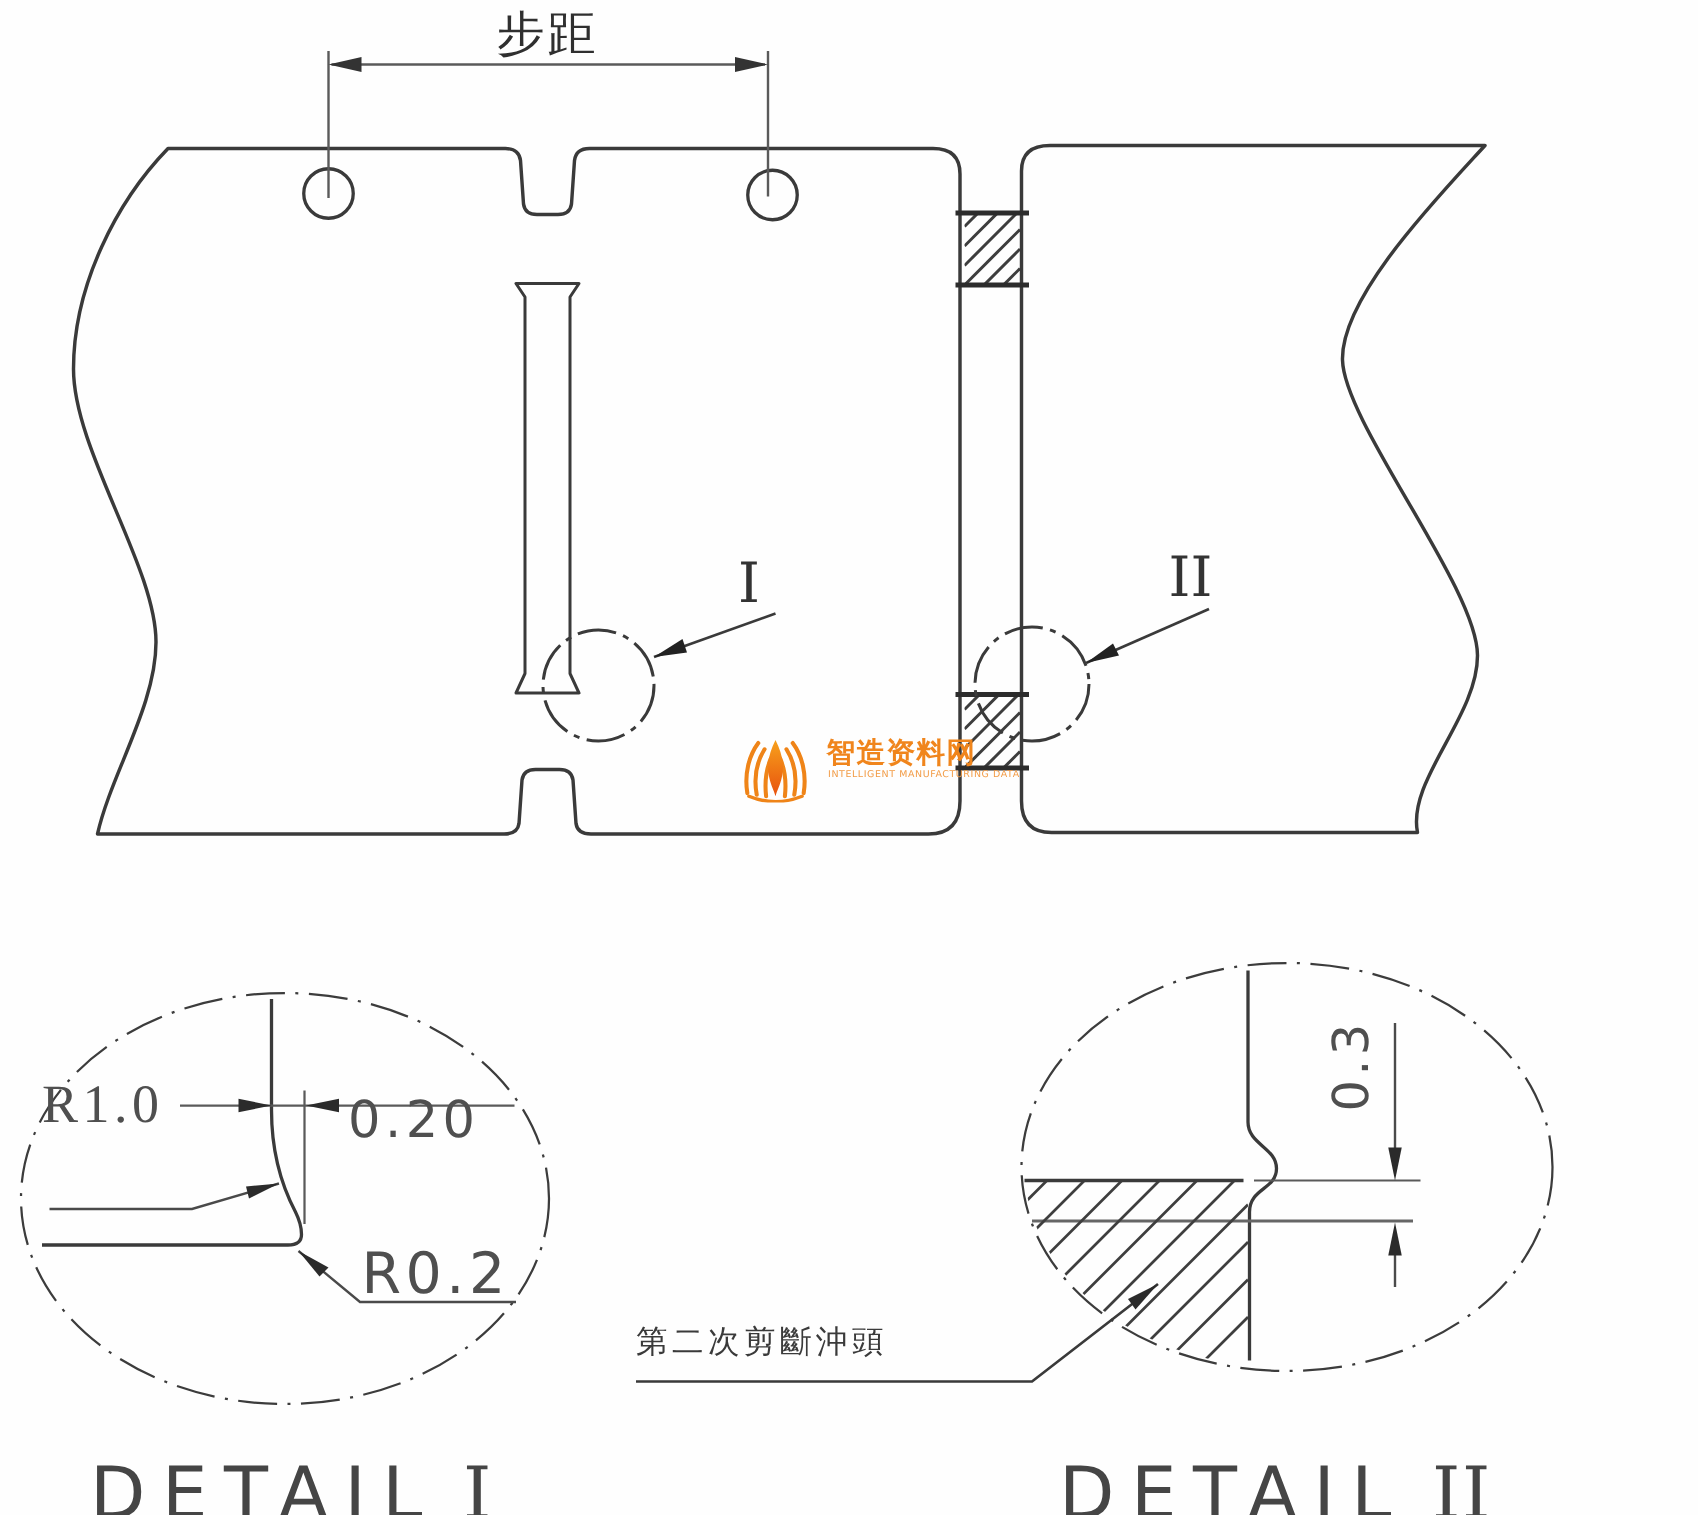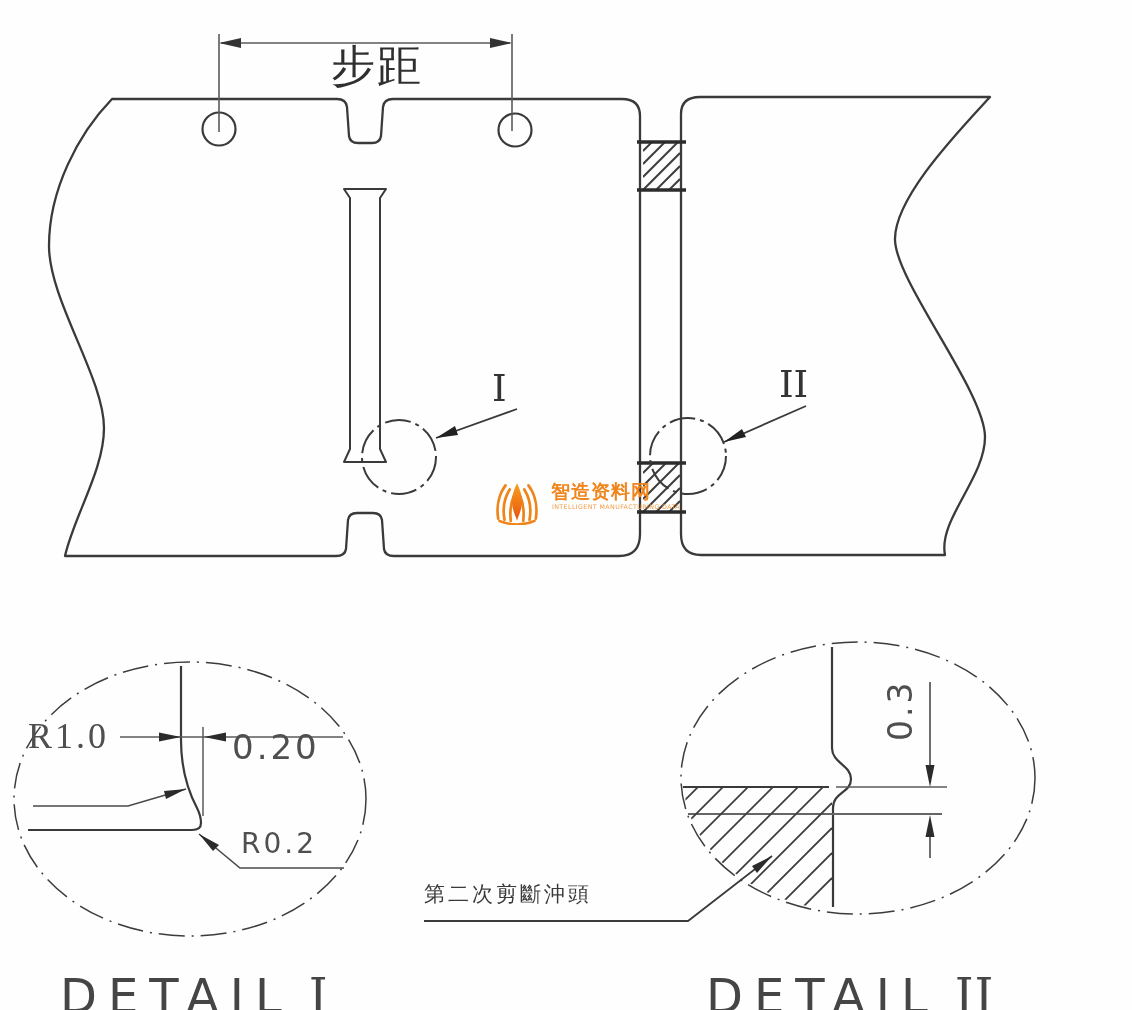--- a/index.html
+++ b/index.html
@@ -3,36 +3,36 @@
 <meta charset="utf-8">
 <style>
   html,body{margin:0;padding:0;}
   body{
     width:1132px;height:1010px;overflow:hidden;background:#ffffff;
     font-family:"DejaVu Sans",sans-serif;
   }
   .canvas{position:relative;width:1132px;height:1010px;background:#fefefe;}
   .canvas svg.linework{position:absolute;left:0;top:0;}
   .lbl{position:absolute;white-space:nowrap;color:#4f4f4f;line-height:1;}
-  .lbl-pitch{left:331px;top:6px;font-size:44px;color:#2f2f2f;letter-spacing:2px;margin-top:38px;}
+  .lbl-pitch{left:331px;top:6px;font-size:32px;color:#2f2f2f;letter-spacing:2px;}
   .lbl-marker{font-family:"DejaVu Serif",serif;font-size:37px;color:#333;}
   .lbl-m1{left:492px;top:370px;}
   .lbl-m2{left:779px;top:366px;}
   .lbl-dim{color:#4f4f4f;letter-spacing:3px;}
   .lbl-020{left:232px;top:699px;font-size:34px;margin-top:31px;}
   .lbl-r10{left:28px;top:718px;font-size:36px;font-family:Liberation Serif, serif;}
-  .lbl-r02{left:241px;top:830px;font-size:28px;}
+  .lbl-r02{left:241px;top:830px;font-size:38px;}
   .lbl-03{left:884px;top:741px;font-size:33px;transform:rotate(-90deg);transform-origin:0 0;}
   .lbl-callout{left:424px;top:884px;font-size:21px;color:#3a3a3a;letter-spacing:3px;}
   .detail-title{position:absolute;display:flex;align-items:flex-start;color:#454545;}
   .detail-title .word{font-size:48px;letter-spacing:11px;}
   .detail-title .numeral{font-family:"DejaVu Serif",serif;font-size:48px;margin-left:16px;letter-spacing:1px;}
   .dt1{left:60px;top:968px;}
   .dt2{left:706px;top:968px;}
-  .watermark{position:absolute;left:494px;top:476px;width:210px;height:48px;}
+  .watermark{position:absolute;left:494px;top:486px;width:210px;height:48px;}
   .watermark .wm-name{position:absolute;left:57px;top:3px;font-size:19px;font-weight:bold;
     color:#F0851C;letter-spacing:1px;}
   .watermark .wm-tagline{position:absolute;left:58px;top:27px;font-size:6.3px;
     color:#F29B45;letter-spacing:0.4px;}
   .watermark svg{position:absolute;left:0;top:1px;}
 </style>
 </head>
 <body>
 
 <div class="canvas">

